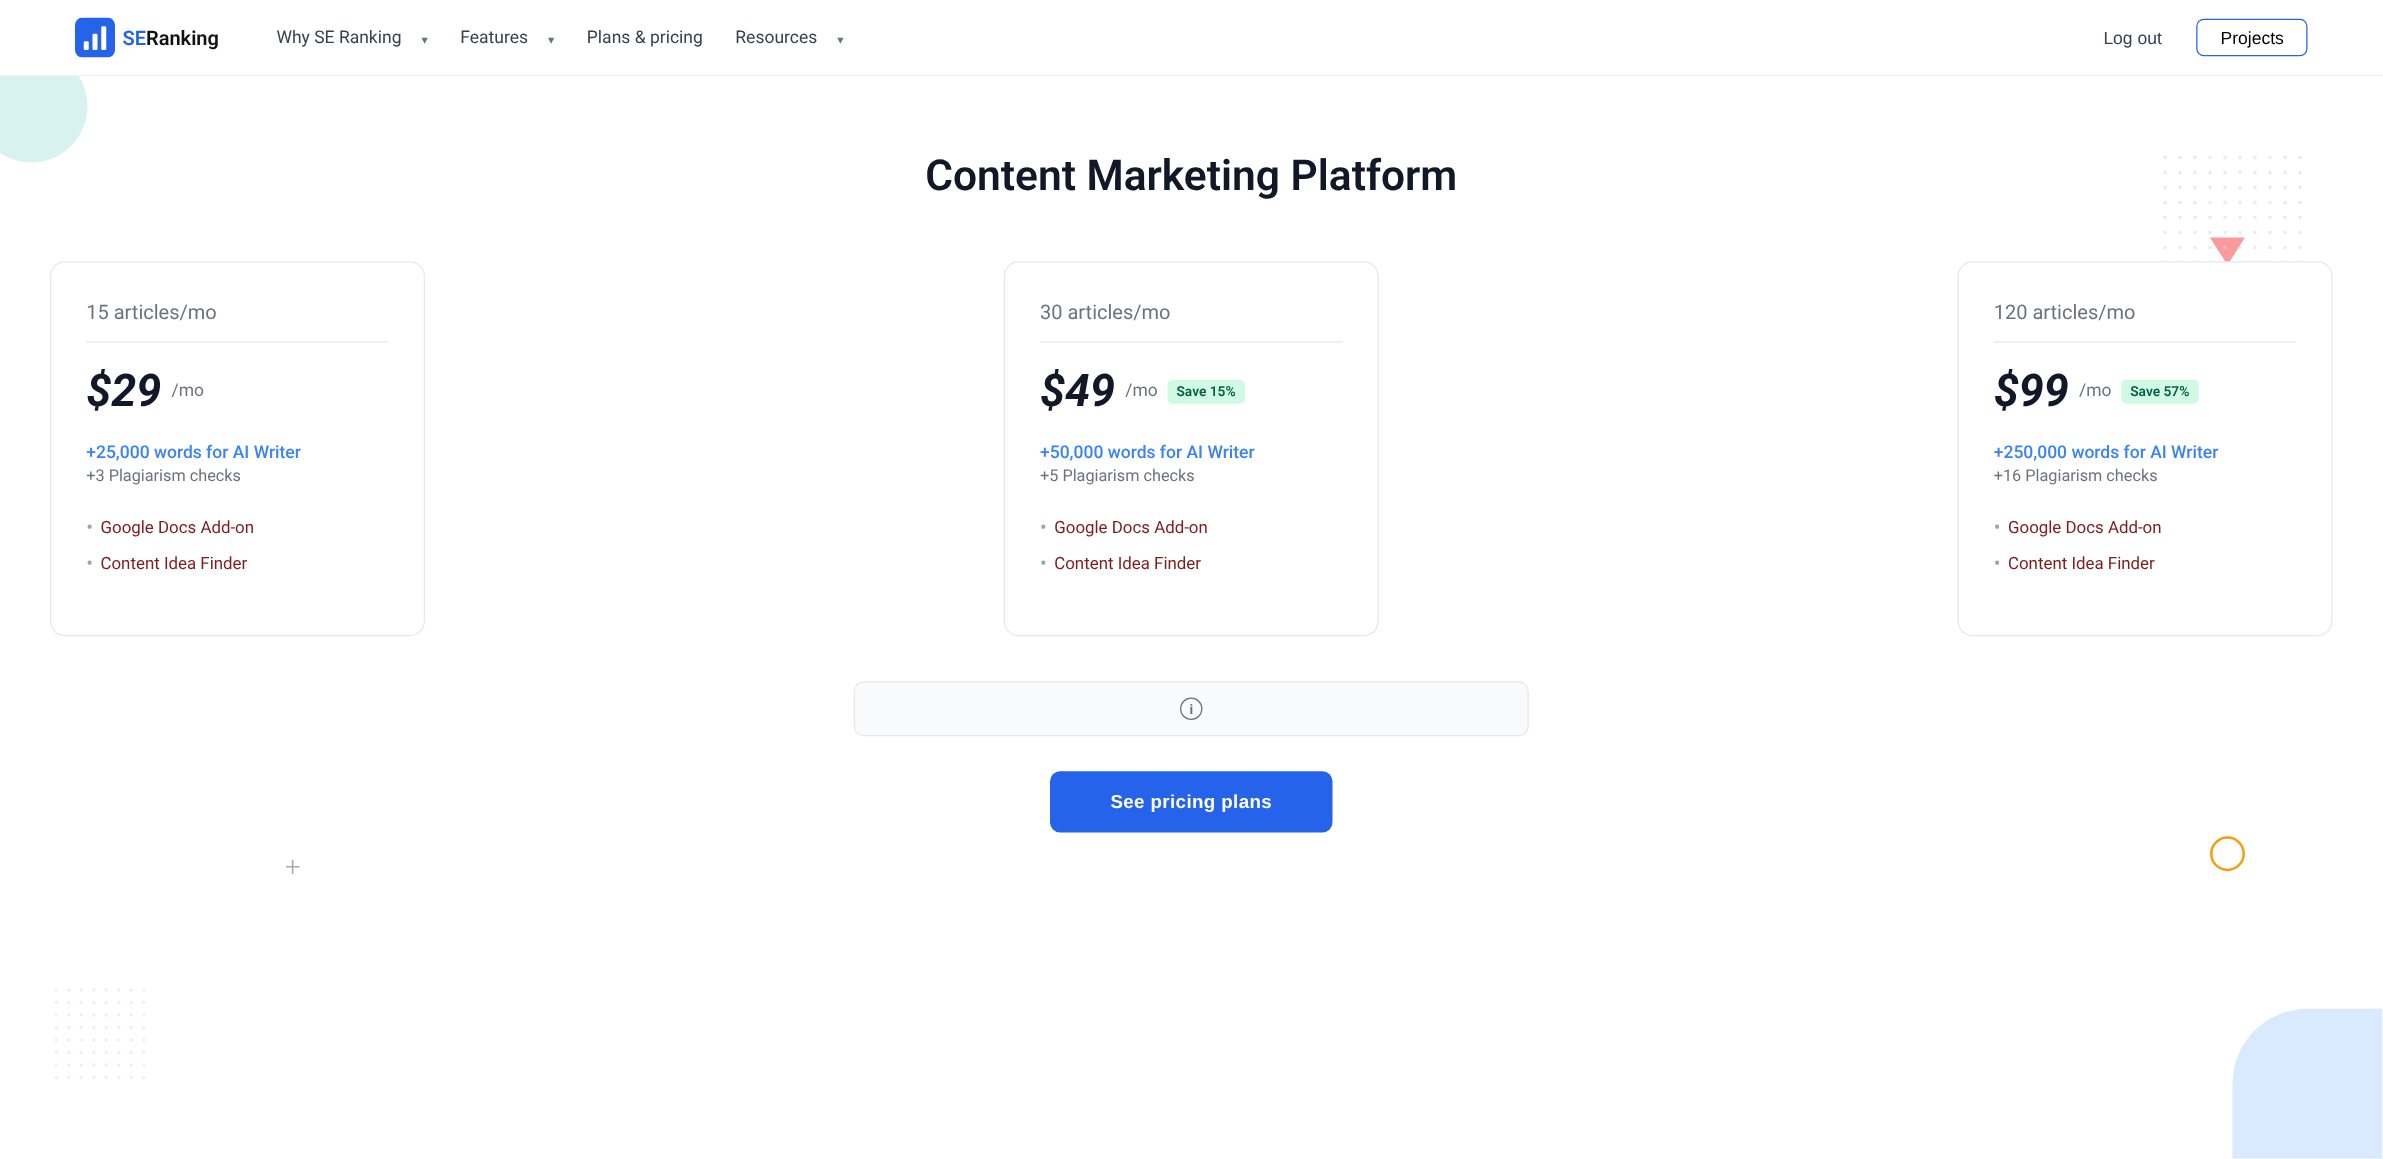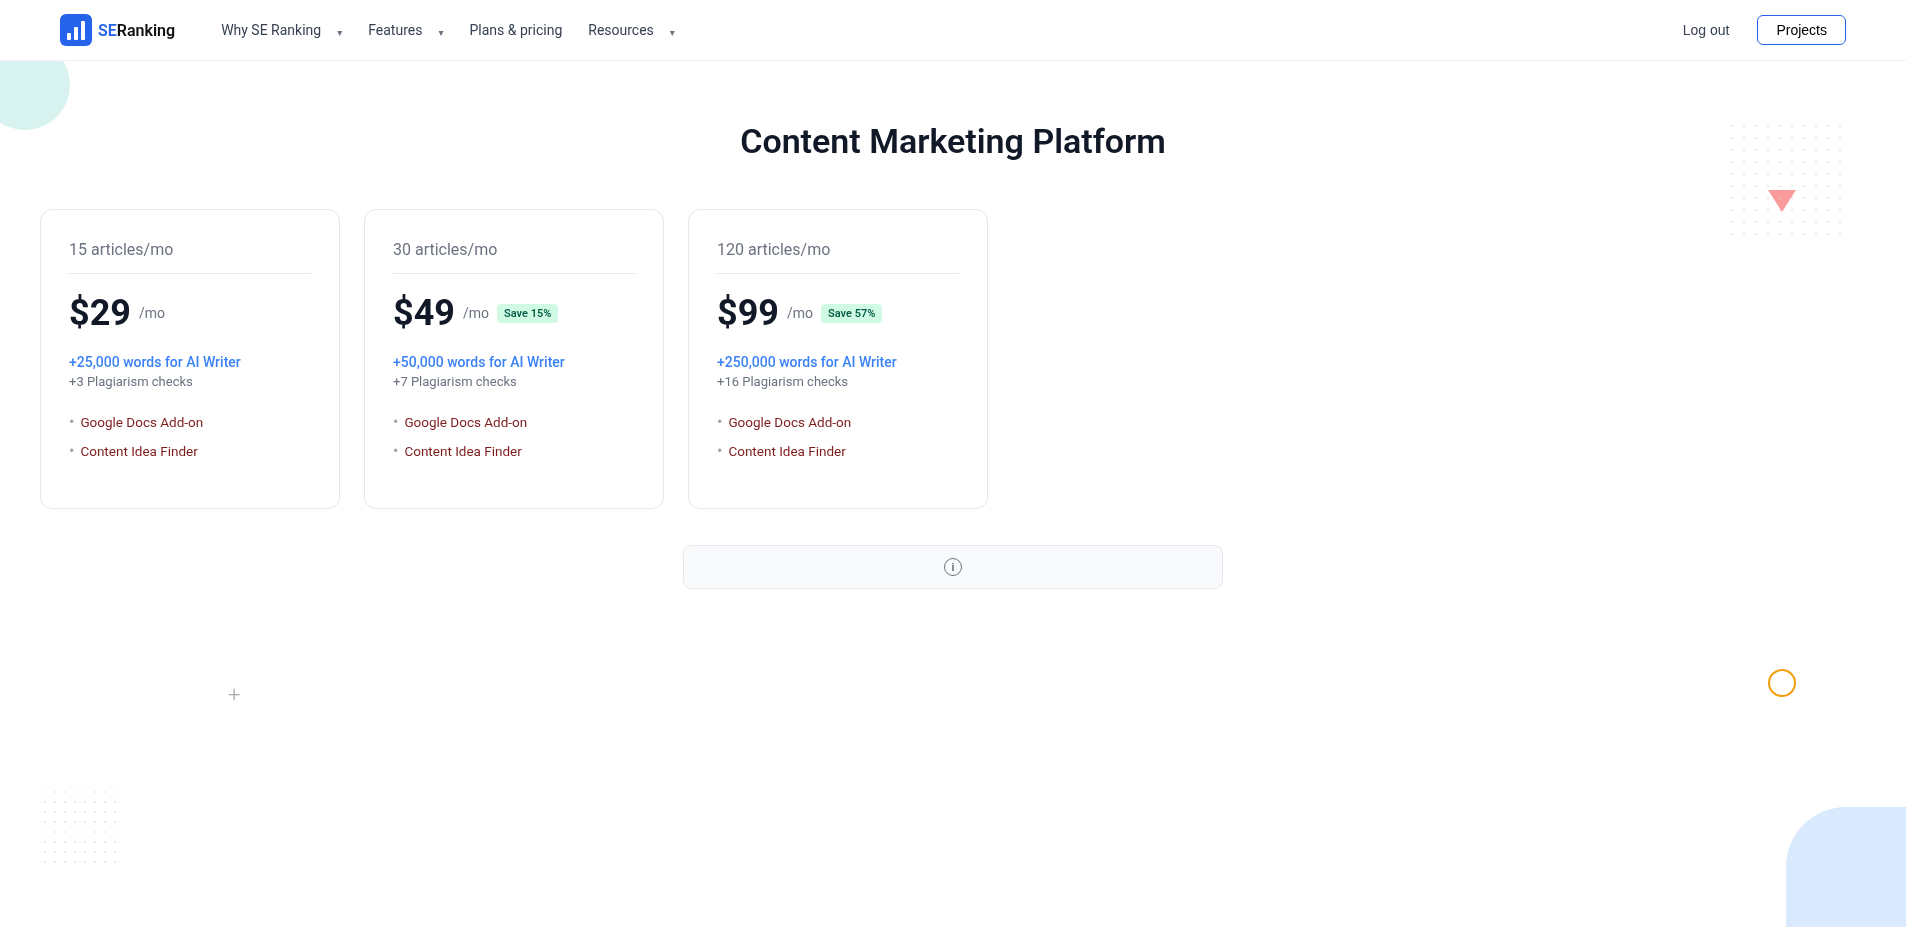--- a/index.html
+++ b/index.html
@@ -183,21 +183,21 @@
       text-align: center;
       font-size: 34px;
       font-weight: 600;
       color: #111827;
       margin-bottom: 48px;
     }
 
     
     .cards-container {
       display: flex;
-      justify-content: flex-start;
+      justify-content: space-between;
       gap: 24px;
       margin-bottom: 36px;
     }
 
     .pricing-card {
       background: #fff;
       border: 1.5px solid #e5e7eb;
       border-radius: 12px;
       padding: 30px 28px;
       width: 300px;
@@ -223,20 +223,21 @@
     .price-row {
       display: flex;
       align-items: center;
       gap: 8px;
       margin-bottom: 20px;
     }
     .price-amount {
       font-size: 36px;
       font-weight: 700;
       color: #111827;
+      font-style: italic;
     }
     .price-mo {
       font-size: 14px;
       color: #6b7280;
       font-weight: 400;
     }
     .save-badge {
       font-size: 11px;
       font-weight: 600;
       padding: 3px 7px;
@@ -400,21 +401,21 @@
       <div class="articles-label">
         <span>30 articles</span><span>/mo</span>
       </div>
       <hr class="card-divider">
       <div class="price-row">
         <span class="price-amount">$49</span>
         <span class="price-mo">/mo</span>
         <span class="save-badge">Save 15%</span>
       </div>
       <div class="ai-words">+50,000 words for AI Writer</div>
-      <div class="plagiarism">+7 Plagiarism checks</div>
+      <div class="plagiarism">+5 Plagiarism checks</div>
       <ul class="feature-list">
         <li>
             <span>Google Docs Add-on</span>
           </li>
         <li>
             <span>Content Idea Finder</span>
           </li>
       </ul>
     </div>
 
@@ -439,13 +440,16 @@
           </li>
       </ul>
     </div>
 
   </div>
 
   <div class="info-notice">
     <div class="info-icon">i</div>
   </div>
 
+  <div class="cta-container">
+    <button class="cta-btn">See pricing plans</button>
+  </div>
 </main>
 
 </body></html>

